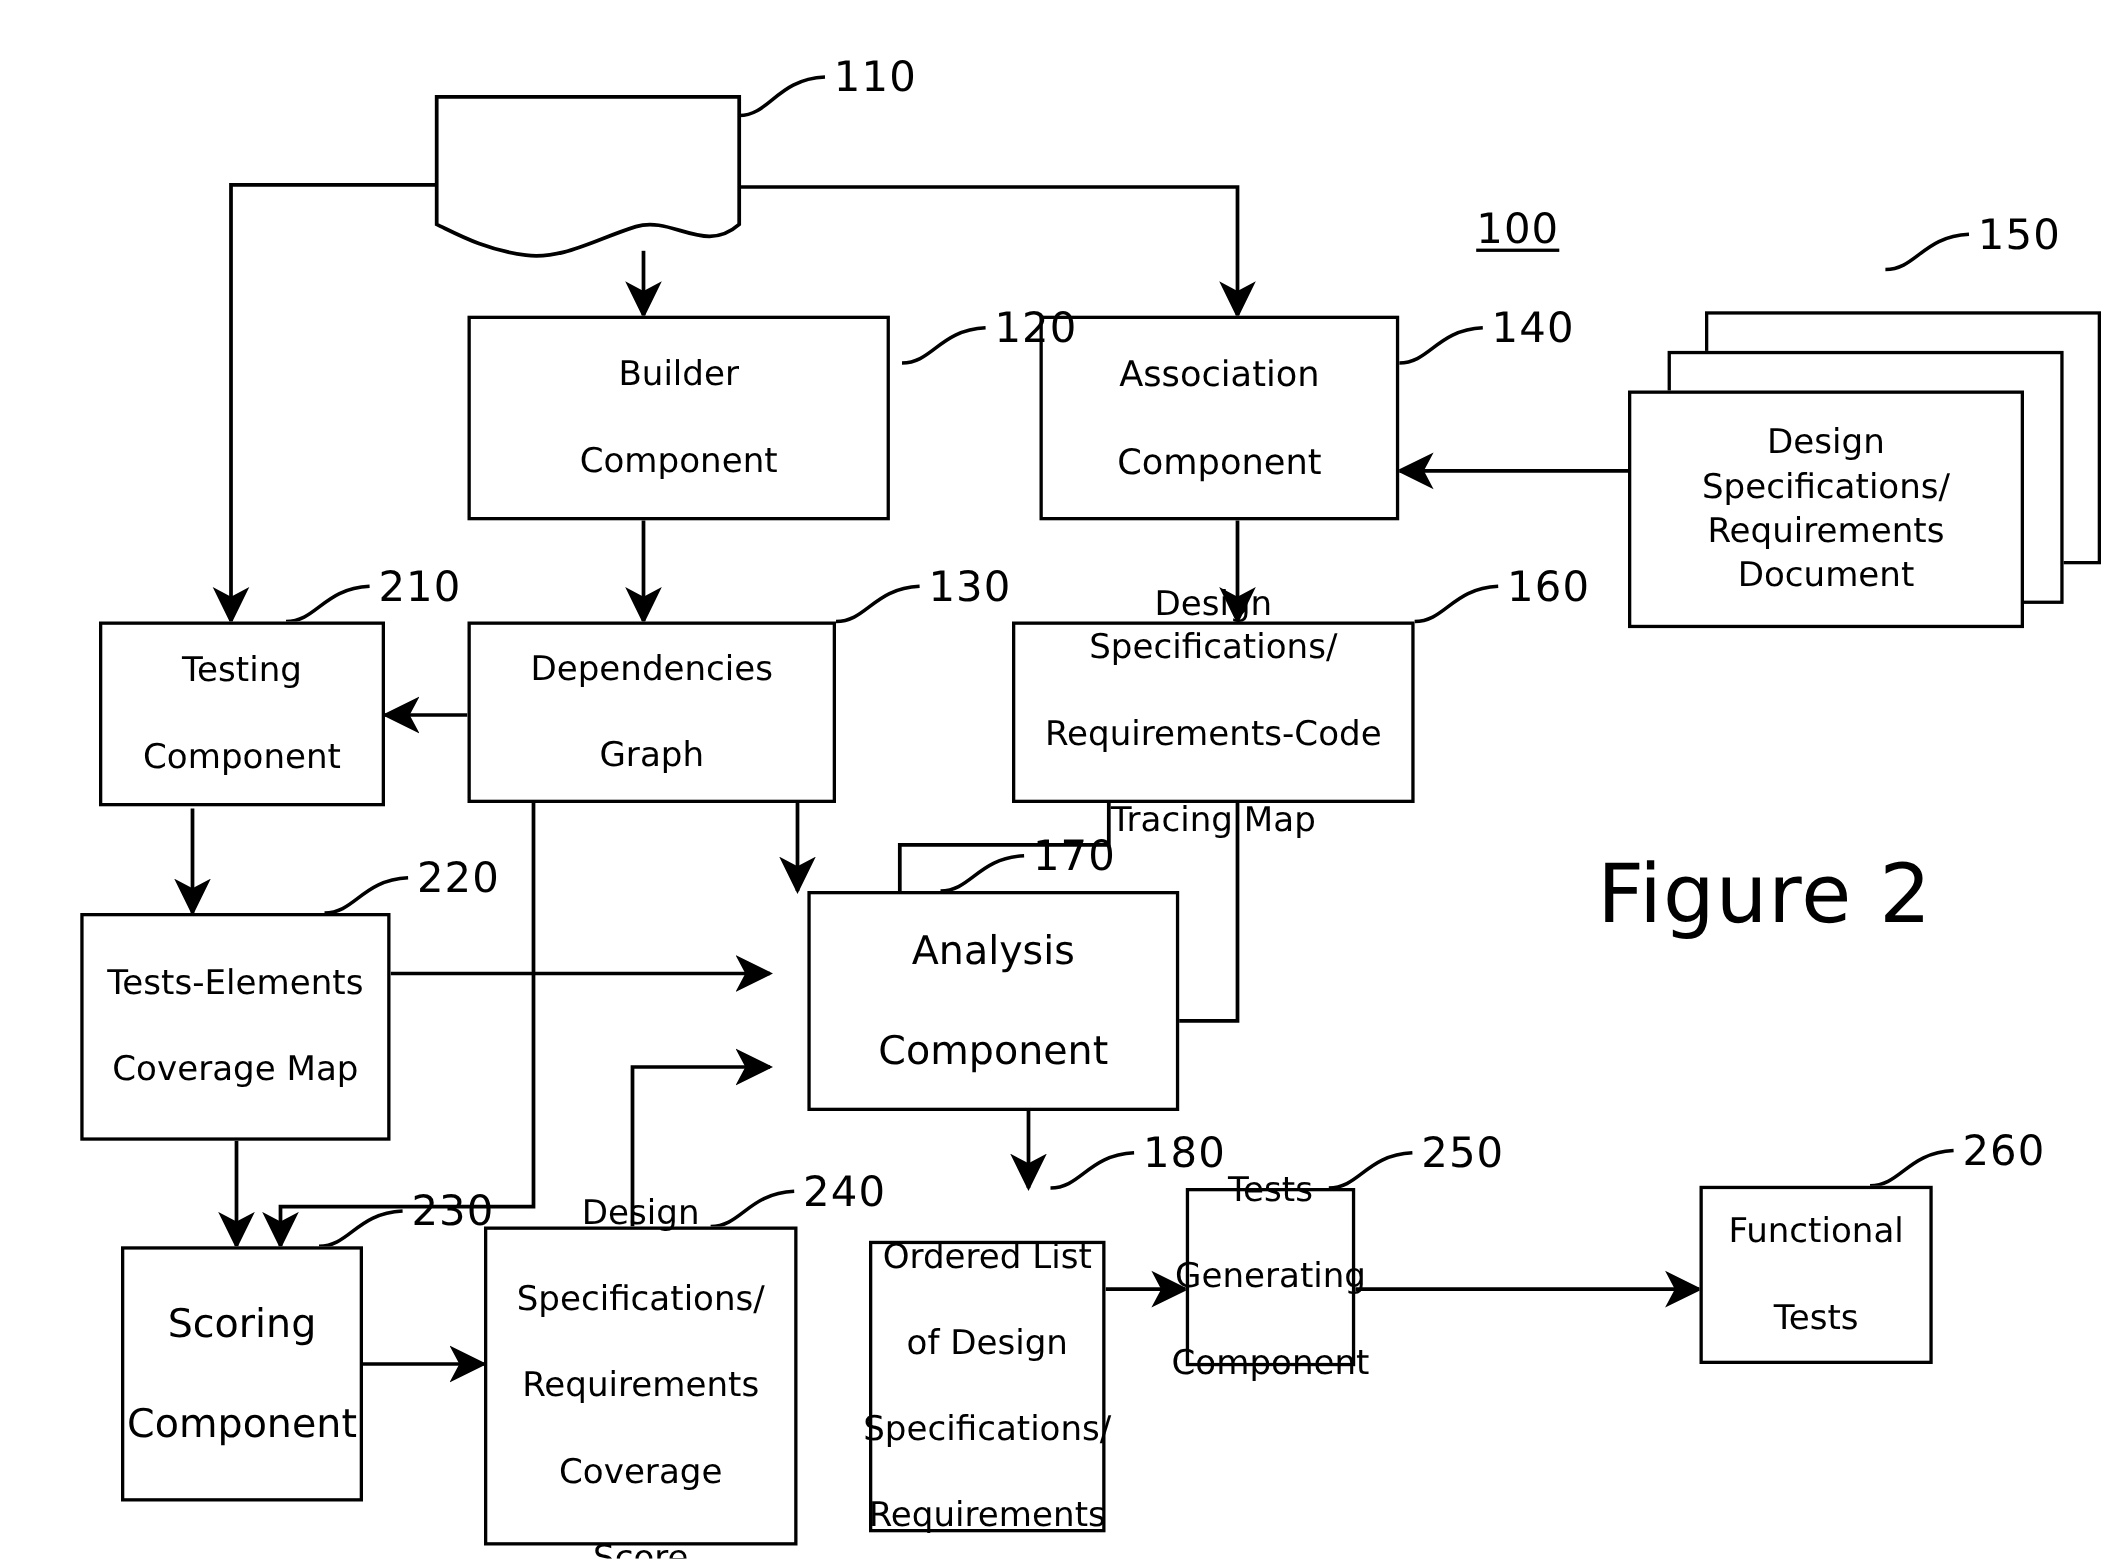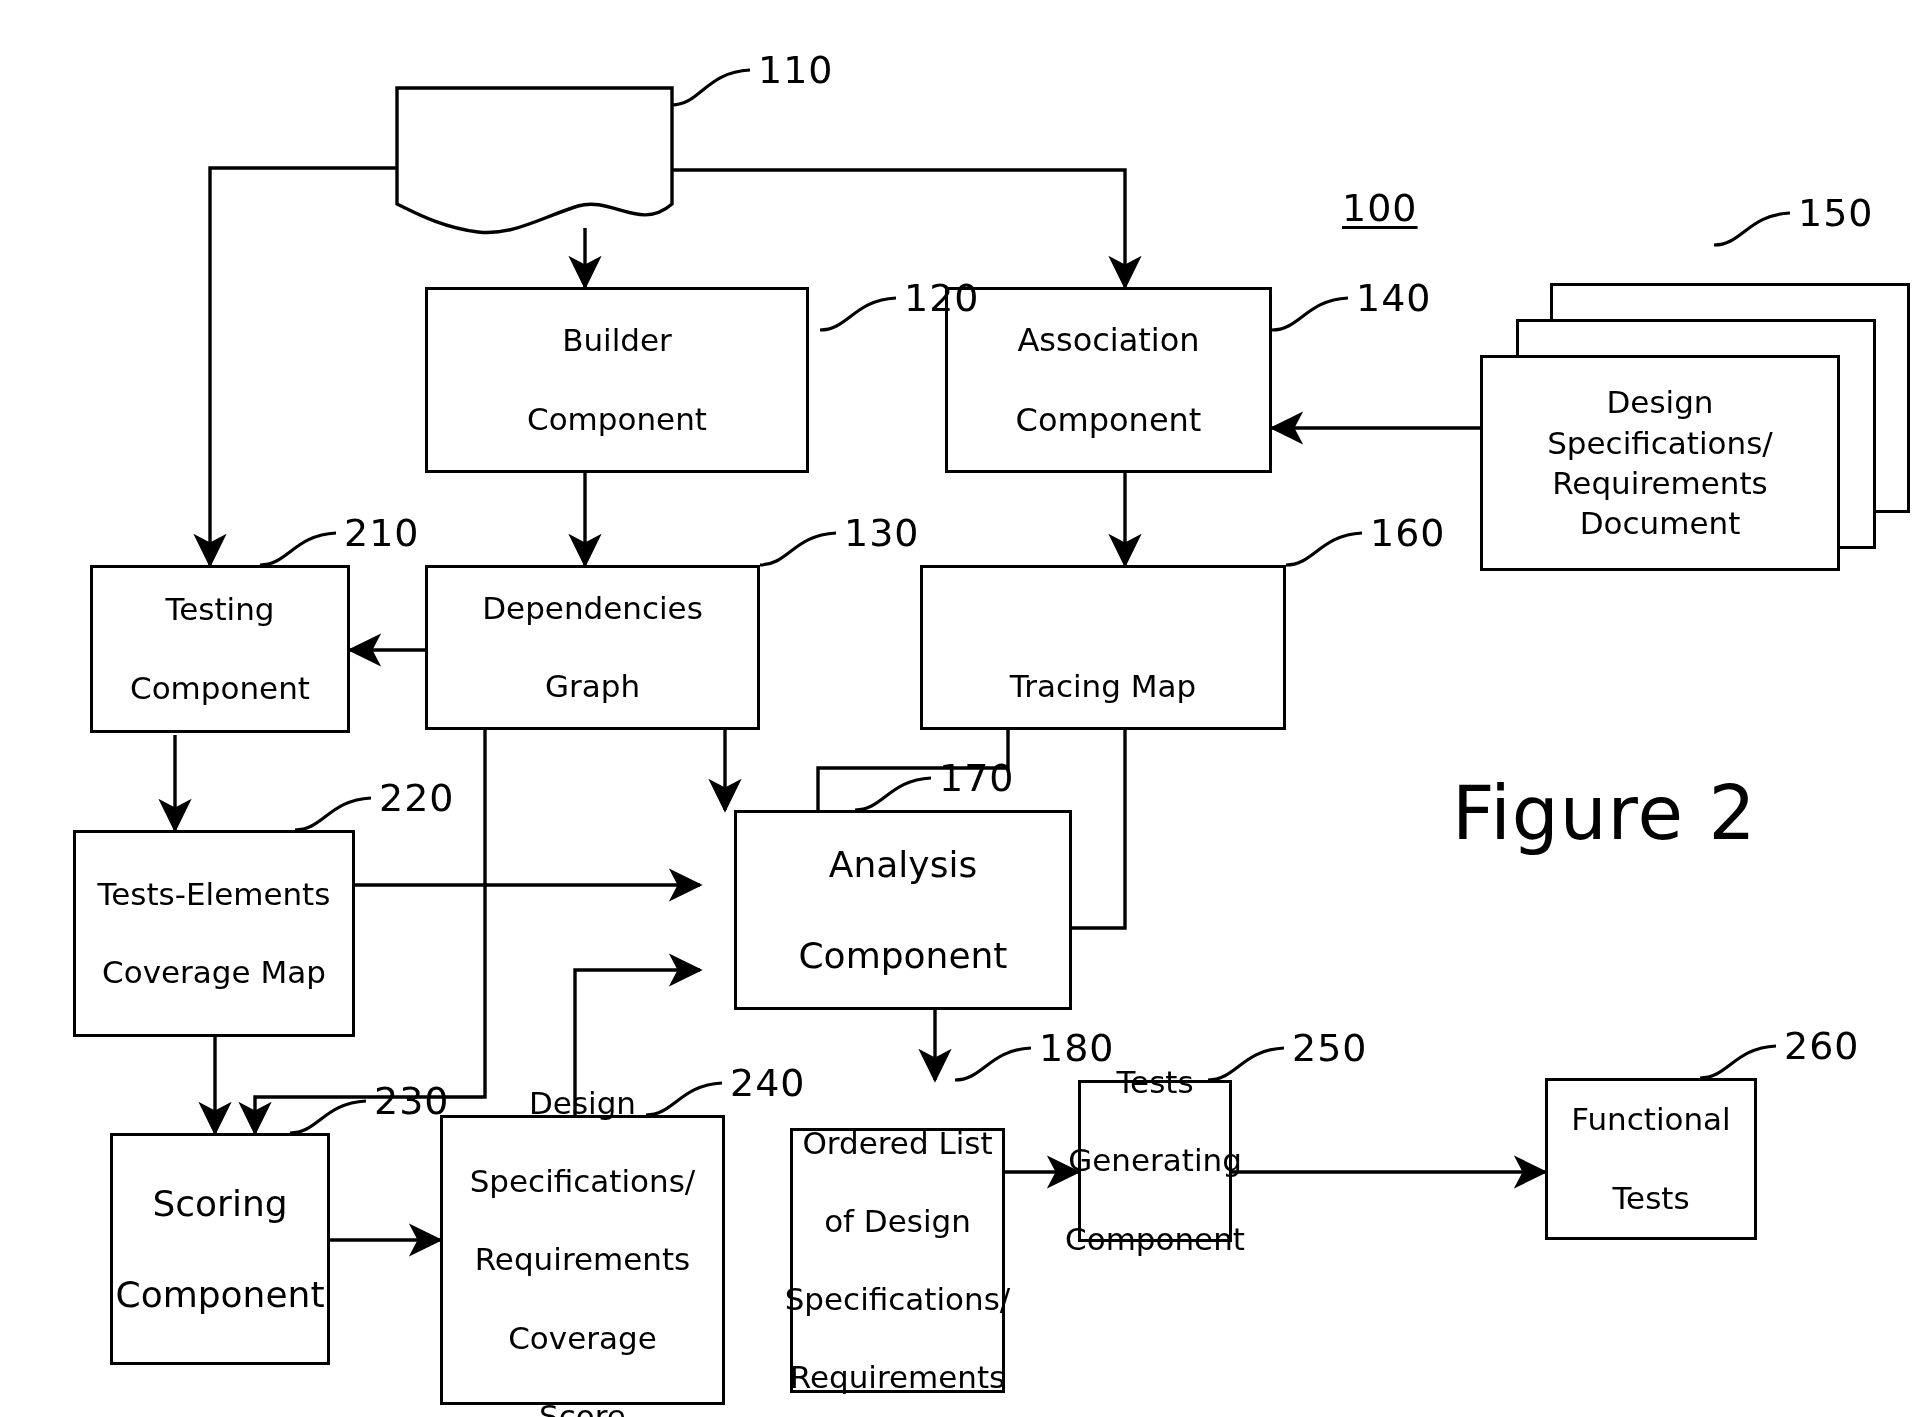--- a/index.html
+++ b/index.html
@@ -135,22 +135,22 @@
 
   <div class="node" style="left:425px;top:565px;width:335px;height:165px;font-size:31px;">
     <span>
       <span>Dependencies</span><br>
       <span>Graph</span>
     </span>
   </div>
 
   <div class="node" style="left:920px;top:565px;width:366px;height:165px;font-size:31px;">
     <span>
-      <br>
-      <br>
+      <span>Design Specifications/</span><br>
+      <span>Requirements-Code</span><br>
       <span>Tracing Map</span>
     </span>
   </div>
 
   <div class="node" style="left:73px;top:830px;width:282px;height:207px;font-size:31px;">
     <span>
       <span>Tests-Elements</span><br>
       <span>Coverage Map</span>
     </span>
   </div>

